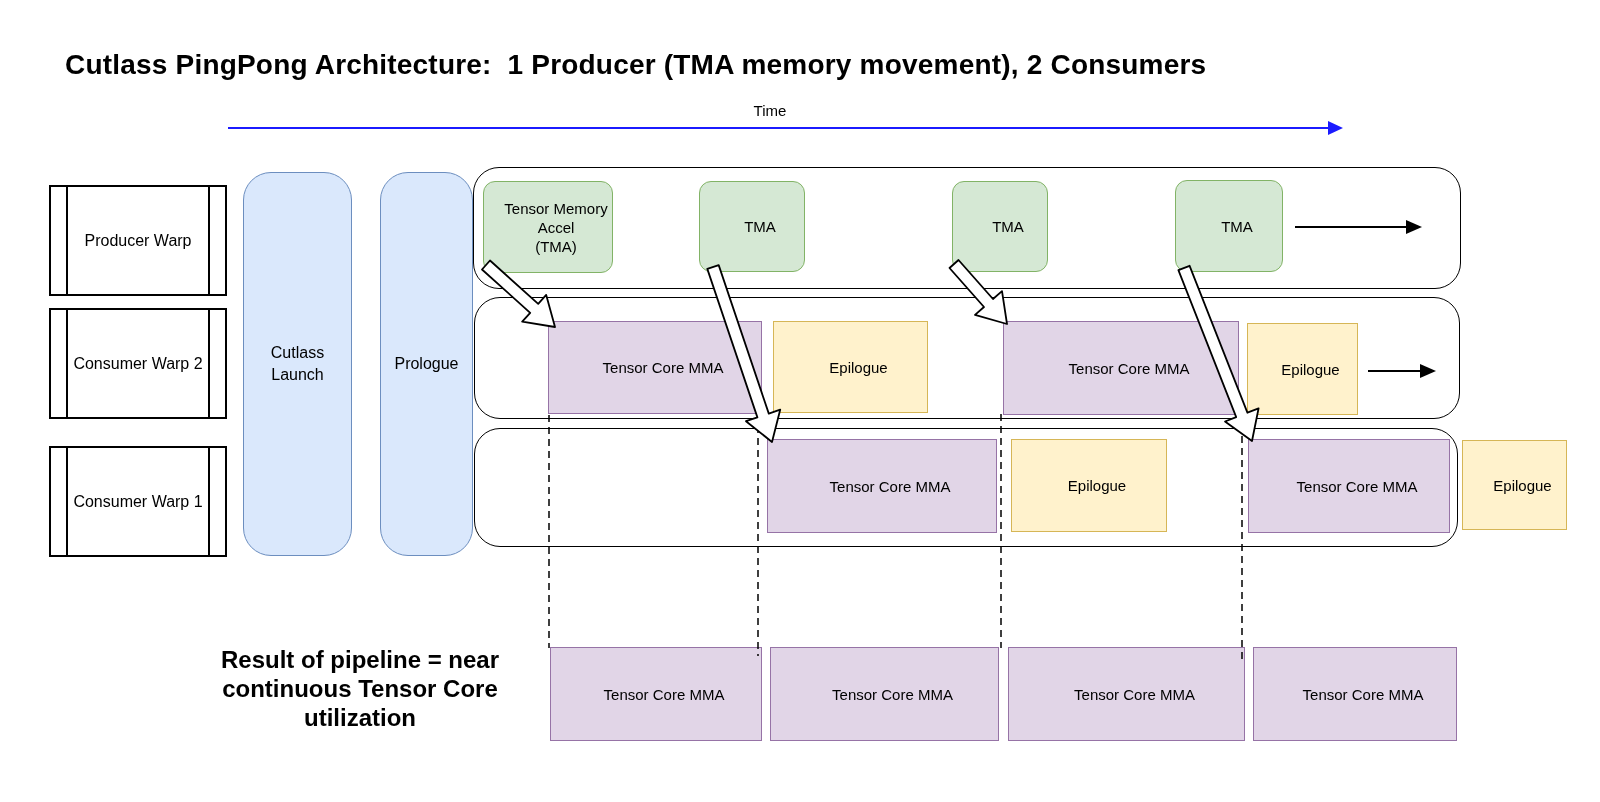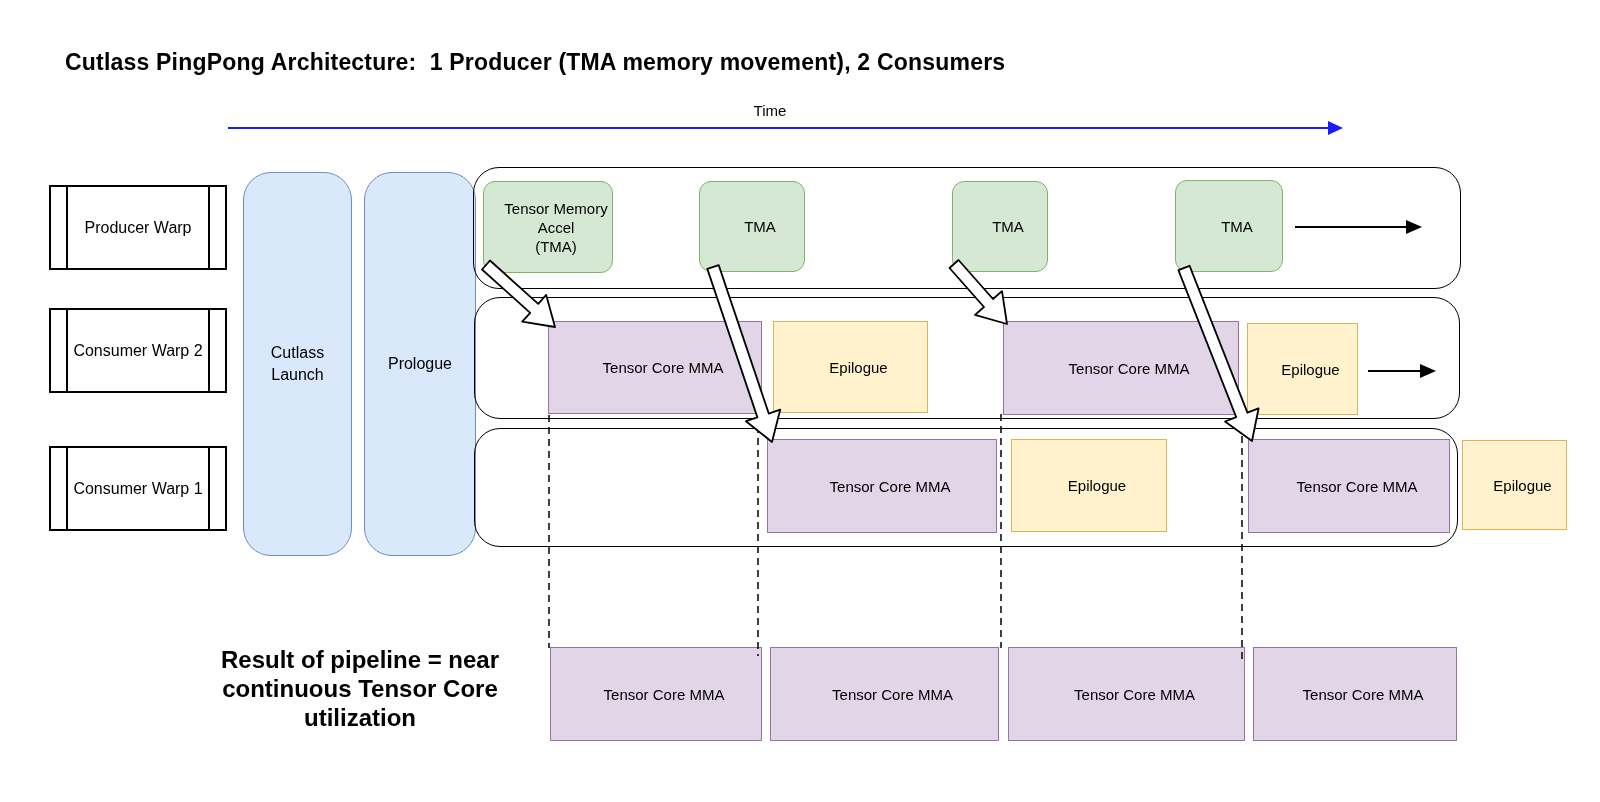--- a/index.html
+++ b/index.html
@@ -7,31 +7,31 @@
     position:relative;
     width:1600px;height:802px;
     background:#ffffff;
     font-family:"Liberation Sans", sans-serif;
     color:#000;
     overflow:hidden;
   }
   .abs{position:absolute;}
   .title{
     left:65px;top:49px;
-    font-size:23px;font-weight:bold;
+    font-size:28px;font-weight:bold;
     white-space:pre;
     letter-spacing:0.2px;
   }
   .time-label{
     left:720px;top:94px;width:100px;
     text-align:center;font-size:15px;margin-top:8px;
   }
   
   .warp-box{
-    left:49px;width:178px;height:85px;
+    left:49px;width:178px;height:111px;
     border:2px solid #000;
     box-sizing:border-box;
     display:flex;align-items:center;justify-content:center;
   }
   .warp-inner{
     position:absolute;left:15px;right:15px;top:0;bottom:0;
     border-left:2px solid #000;border-right:2px solid #000;
   }
   .warp-label{
     position:relative;
@@ -93,21 +93,21 @@
     <div class="warp-label">Consumer Warp 2</div>
   </div>
   <div class="abs warp-box" style="top:446px">
     <div class="warp-inner"></div>
     <div class="warp-label">Consumer Warp 1</div>
   </div>
 
   <div class="abs stage" style="left:243px;width:109px">
     <div class="stage-label">Cutlass Launch</div>
   </div>
-  <div class="abs stage" style="left:364px;width:112px">
+  <div class="abs stage" style="left:380px;width:93px">
     <div class="stage-label">Prologue</div>
   </div>
 
   <div class="abs lane" style="left:473px;top:167px;width:988px;height:122px"></div>
   <div class="abs lane" style="left:474px;top:297px;width:986px;height:122px"></div>
   <div class="abs lane" style="left:474px;top:428px;width:984px;height:119px"></div>
 
   <div class="abs block green" style="left:483px;top:181px;width:130px;height:92px">
     <span class="block-label">Tensor Memory
 Accel

